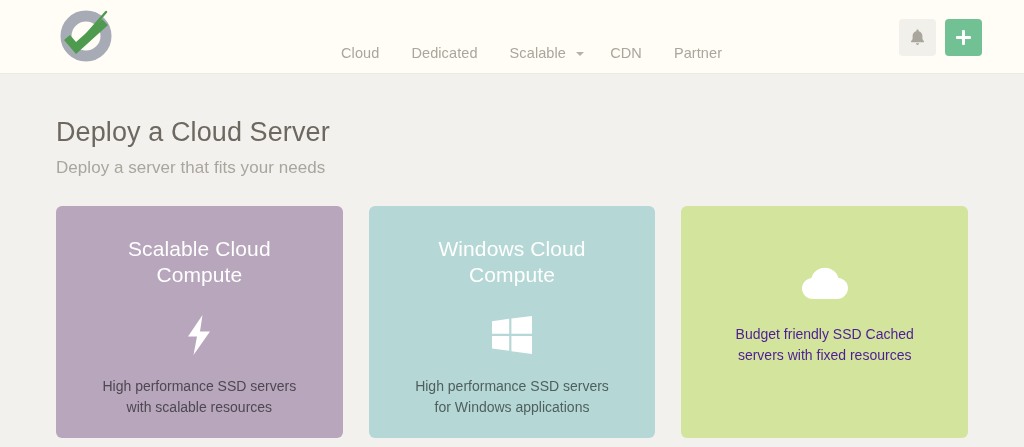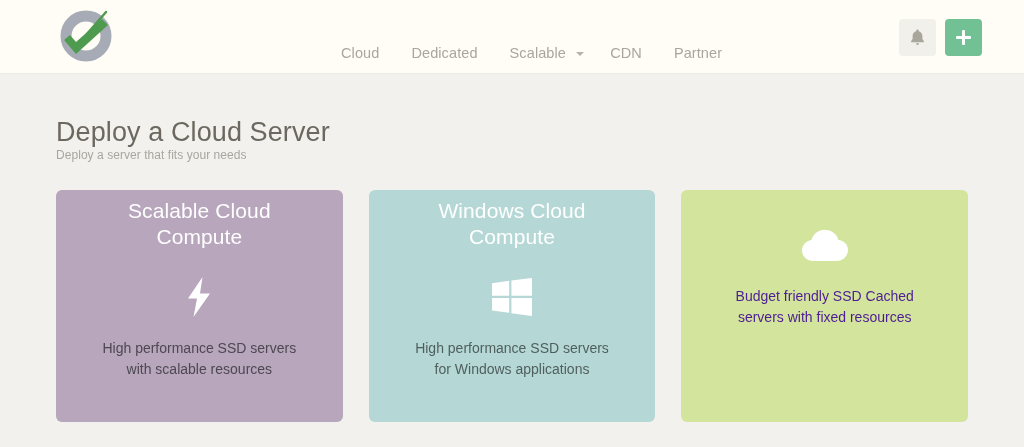--- a/index.html
+++ b/index.html
@@ -125,38 +125,39 @@
   .page-title {
     margin-top: 44px;
     font-size: 27px;
     font-weight: 400;
     color: #6d685f;
     letter-spacing: 0.1px;
     line-height: 1.1;
   }
 
   .page-subtitle {
-    font-size: 12px;
+    margin-top: 10px;
+    font-size: 17px;
     color: #a9a69d;
     letter-spacing: 0.05px;
   }
 
   
   .cards {
     display: flex;
     gap: 26px;
     margin-top: 28px;
   }
 
   .card {
     flex: 1 1 0;
     height: 232px;
     border-radius: 6px;
     text-align: center;
-    padding-top: 8px;
+    padding-top: 30px;
     cursor: pointer;
     position: relative;
     overflow: hidden;
   }
 
   .card-title {
     font-size: 21px;
     font-weight: 400;
     color: #ffffff;
     line-height: 1.25;

